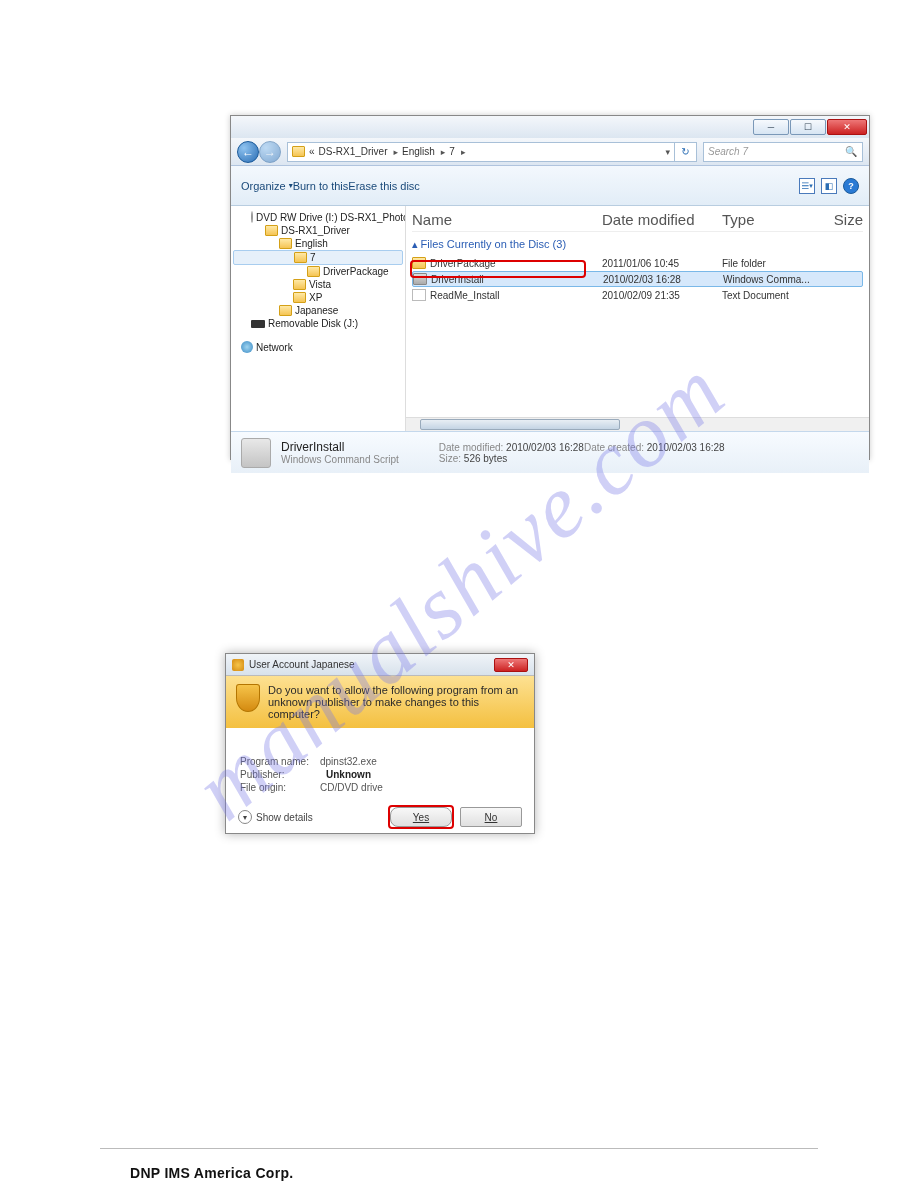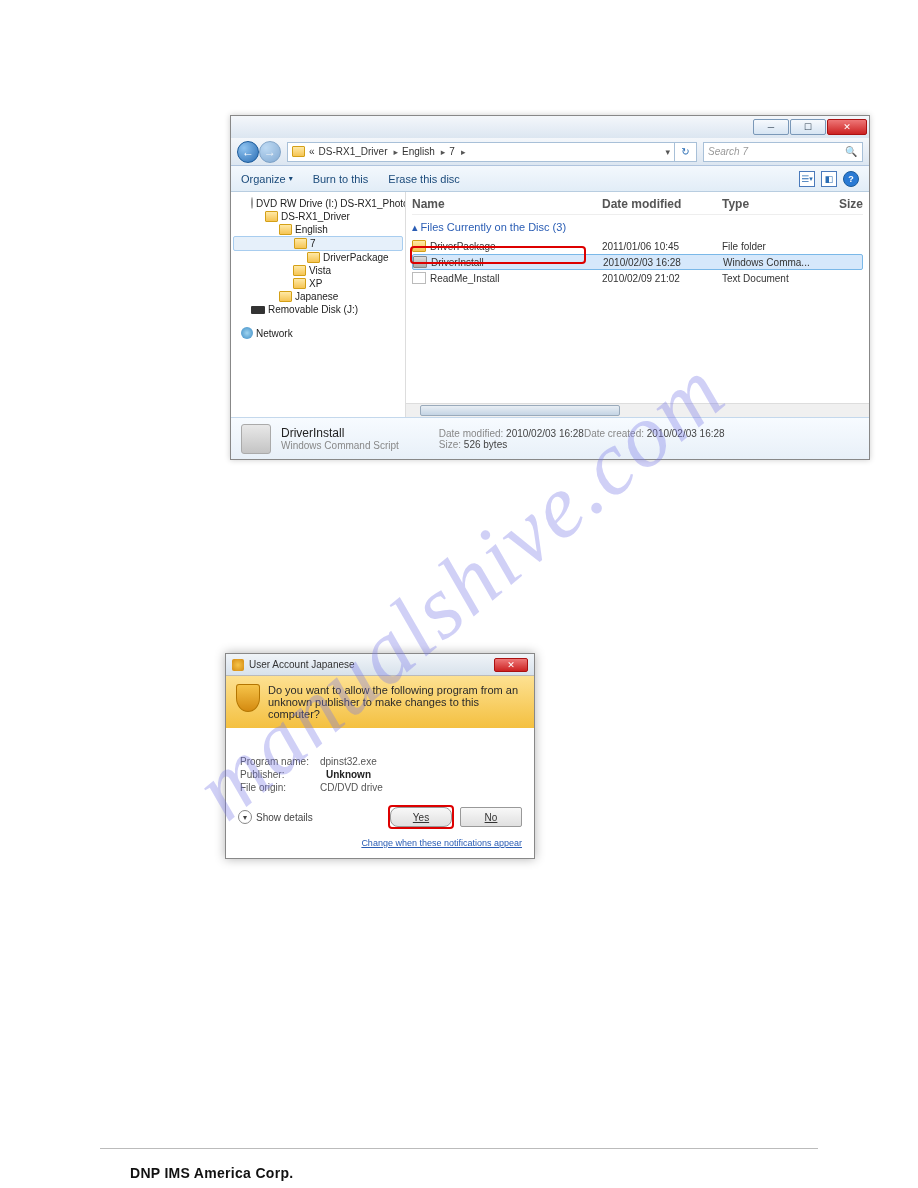--- a/index.html
+++ b/index.html
@@ -23,39 +23,39 @@
   .nav-btns { display:flex; gap:0; margin-right:6px;}
   .nav-circle { width:22px; height:22px; border-radius:50%; background:radial-gradient(circle at 30% 30%,#8fc3f0,#2a6db4); border:1px solid #1a5a9a; display:flex; align-items:center; justify-content:center; color:#fff; font-size:12px;}
   .nav-circle.fwd { opacity:.5;}
   .path-box { flex:1; height:20px; background:#fff; border:1px solid #a8c0d8; display:flex; align-items:center; padding:0 4px; font-size:10px; color:#333; gap:4px;}
   .path-sep { color:#666;}
   .path-chev { font-size:9px; color:#555; margin-left:2px;}
   .refresh-btn { width:22px; height:20px; background:#fff; border:1px solid #a8c0d8; border-left:0; display:flex; align-items:center; justify-content:center;}
   .search-box { width:160px; height:20px; background:#fff; border:1px solid #a8c0d8; margin-left:6px; display:flex; align-items:center; padding:0 4px; color:#999; font-style:italic; font-size:10px;}
   .search-box .mag { margin-left:auto; color:#2a6db4; font-style:normal;}
 
-  .toolbar { height:26px; background:linear-gradient(#f3f8fd,#e2edf7); border-bottom:1px solid #b8cde0; display:flex; align-items:center; padding:0 10px; gap:20px; font-size:11px; color:#1a4a7a;}
+  .toolbar { height:40px; background:linear-gradient(#f3f8fd,#e2edf7); border-bottom:1px solid #b8cde0; display:flex; align-items:center; padding:0 10px; font-size:11px; color:#1a4a7a;}
   .tool-item { display:flex; align-items:center; gap:3px;}
   .tool-chev { font-size:8px;}
   .toolbar-right { margin-left:auto; display:flex; gap:6px; align-items:center;}
   .toolbar-ico { width:16px; height:16px; border:1px solid #4a7abb; background:#fff; font-size:9px; display:flex; align-items:center; justify-content:center; color:#2a6db4;}
   .toolbar-ico.help { border-radius:50%; background:#2a7ad4; color:#fff; border-color:#1a5a9a; font-weight:bold;}
 
   .explorer-body { display:flex; height:225px; }
   .tree { width:175px; border-right:1px solid #ddd; padding:4px 2px; overflow:hidden; font-size:10px; color:#222;}
   .tree-item { display:flex; align-items:center; gap:3px; padding:1px 0; white-space:nowrap;}
   .tree-item .fold { width:13px; height:11px; background:linear-gradient(#ffe9a6,#f5c453); border:1px solid #d4a017; border-radius:1px;}
   .tree-item .disc { width:12px; height:12px; border-radius:50%; background:radial-gradient(circle,#fff,#ccc); border:1px solid #999;}
   .tree-item .drv { width:14px; height:8px; background:#333; border-radius:1px;}
   .tree-item .net { width:12px; height:12px; background:radial-gradient(circle,#9fd4f0,#3a8ac4); border-radius:50%;}
   .pad1 { padding-left:18px;} .pad2 { padding-left:32px;} .pad3 { padding-left:46px;} .pad4 { padding-left:60px;}
   .tree-item.sel { background:#e6f0fa; border:1px solid #a8cdef; border-radius:2px;}
 
   .filelist { flex:1; padding:2px 6px; position:relative;}
-  .list-head { display:flex; font-size:12px; color:#555; padding:3px 0; border-bottom:1px solid #eee;font-weight:bold;}
+  .list-head { display:flex; font-size:15px; color:#555; padding:3px 0; border-bottom:1px solid #eee;}
   .col-name { width:190px;} .col-date { width:120px;} .col-type { width:110px;} .col-size { flex:1;text-align:right;}
   .group-header { color:#2a5db4; padding:6px 0 4px; font-size:11px;}
   .file-row { display:flex; align-items:center; font-size:10px; padding:2px 0;}
   .file-row .fico { width:14px; height:12px; margin-right:4px;}
   .fico.fold { background:linear-gradient(#ffe9a6,#f5c453); border:1px solid #d4a017; border-radius:1px;}
   .fico.cmd { background:linear-gradient(#ddd,#aaa); border:1px solid #888; border-radius:1px;}
   .fico.txt { background:#fff; border:1px solid #bbb;}
   .file-row.sel { background:#d6e8fb; border:1px solid #7ab8e8; border-radius:2px; padding:1px 0;}
   .red-ring { position:absolute; border:2px solid #d00; border-radius:4px; left:4px; top:54px; width:176px; height:18px; pointer-events:none;}
   .hscroll { position:absolute; bottom:0; left:0; right:0; height:14px; background:#f0f0f0; border-top:1px solid #ddd;}
@@ -207,21 +207,21 @@
               <span>DriverInstall</span>
             </div>
           <div class="col-date">2010/02/03 16:28</div>
           <div class="col-type">Windows Comma...</div>
         </div>
         <div class="file-row">
           <div class="col-name" style="display:flex;align-items:center;">
               <span class="fico txt"></span>
               <span>ReadMe_Install</span>
             </div>
-          <div class="col-date">2010/02/09 21:02</div>
+          <div class="col-date">2010/02/09 21:35</div>
           <div class="col-type">Text Document</div>
         </div>
         <div class="red-ring"></div>
         <div class="hscroll">
             <div class="thumb"></div>
           </div>
       </div>
     </div>
     <div class="details-pane">
       <div class="dp-ico"></div>
@@ -266,18 +266,17 @@
         </div>
     </div>
     <div class="uac-buttons">
       <div class="uac-show">
           <span class="chev-circ">▾</span>
           <span>Show details</span>
         </div>
       <div class="uac-btn yes">Yes</div>
       <div class="uac-btn">No</div>
     </div>
-    <div class="uac-link"><span>Change when these notifications appear</span></div>
   </div>
 
   <div class="footer-rule"></div>
   <div class="footer-text">DNP IMS America Corp.</div>
 </div>
 
 </body></html>

